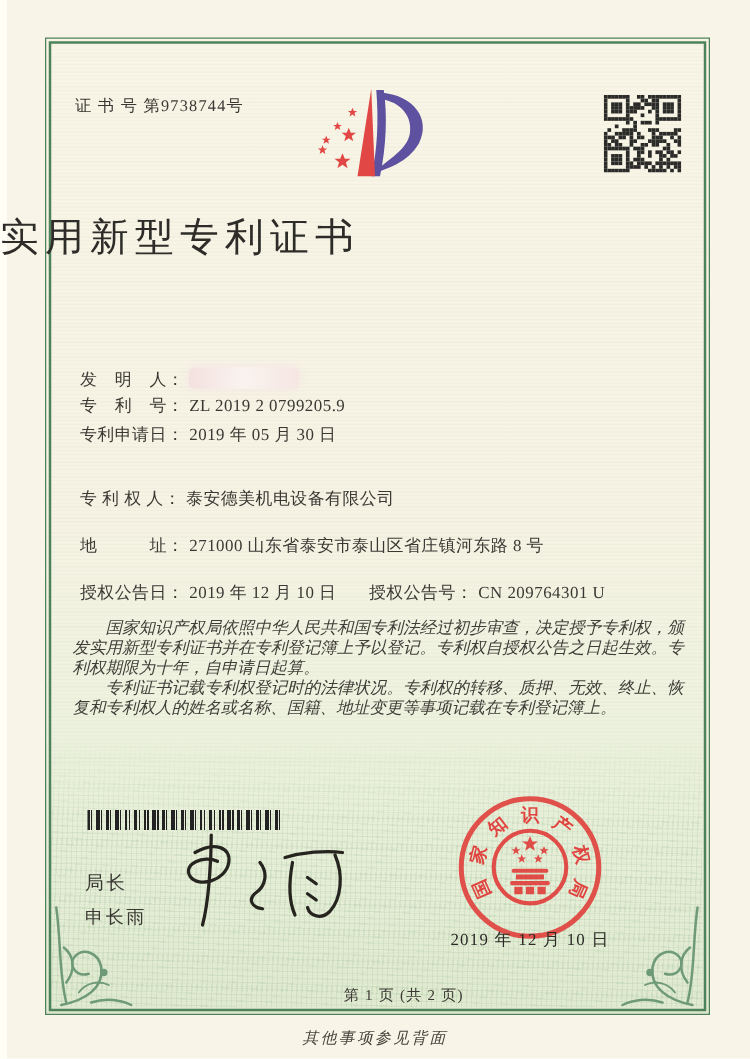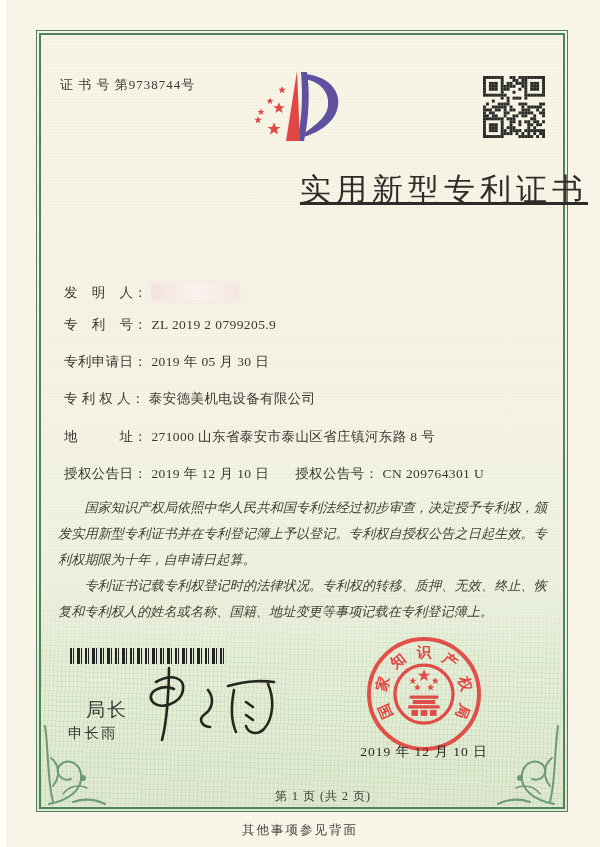--- a/index.html
+++ b/index.html
@@ -20,52 +20,52 @@
   .guilloche{position:absolute;left:40px;top:590px;width:522px;height:216px;pointer-events:none;
     background:
       repeating-linear-gradient(92deg,rgba(110,160,110,.12) 0 1px,transparent 1px 4px),
       repeating-linear-gradient(2deg,rgba(110,160,110,.10) 0 1px,transparent 1px 5px);
     -webkit-mask-image:linear-gradient(180deg,transparent 0,#000 35%);
     mask-image:linear-gradient(180deg,transparent 0,#000 35%);}
   
   .cert-no{position:absolute;left:60px;top:76px;font-size:13px;letter-spacing:1px;color:var(--ink);}
   .logo{position:absolute;left:252px;top:68px;width:95px;height:80px;}
   .qr{position:absolute;left:483px;top:76px;width:62px;height:62px;}
-  .title{position:absolute;left:0;top:169px;width:588px;text-align:right;
-    font-size:31px;letter-spacing:5px;color:#2e2c29;font-weight:400;text-decoration:underline;}
+  .title{position:absolute;left:0;top:169px;width:588px;text-align:left;
+    font-size:31px;letter-spacing:5px;color:#2e2c29;font-weight:400;}
   
   .row{position:absolute;left:64px;font-size:13.5px;color:var(--ink);letter-spacing:.4px;white-space:nowrap;}
   .row .lab{margin-right:4px;}
-  .r0{top:242px}.r1{top:283px}.r2{top:316px}.r3{top:353px}.r4{top:390px}.r5{top:428px}.r6{top:465px}
+  .r0{top:242px}.r1{top:294px}.r2{top:316px}.r3{top:339px}.r4{top:390px}.r5{top:428px}.r6{top:465px}
   .redact{display:inline-block;width:88px;height:17px;vertical-align:-3px;border-radius:5px;
     background:linear-gradient(90deg,rgba(243,224,222,.95),rgba(250,243,240,.9),rgba(246,228,226,.85));
     box-shadow:0 0 6px 2px rgba(246,233,230,.95);}
   .pair2{margin-left:26px;}
   
-  .legal{position:absolute;left:58px;top:495px;width:489px;font-size:13.2px;line-height:26px;
+  .legal{position:absolute;left:58px;top:495px;width:489px;font-size:13.2px;line-height:16px;
     color:#3f3d37;text-align:justify;font-style:italic;font-family:"DejaVu Serif","Liberation Serif",serif;}
   .legal p{margin:0;text-indent:2em;}
   
   .barcode{position:absolute;left:70px;top:648px;width:156px;height:16px;
     background:repeating-linear-gradient(90deg,#222 0 2px,transparent 2px 3px,#222 3px 4px,
       transparent 4px 7px,#222 7px 10px,transparent 10px 11px,#222 11px 12px,transparent 12px 15px);}
-  .signer-title{position:absolute;left:68px;top:697px;font-size:19px;color:var(--ink);letter-spacing:2px;margin-left:18px;}
+  .signer-title{position:absolute;left:68px;top:697px;font-size:15px;color:var(--ink);letter-spacing:2px;}
   .signer-name{position:absolute;left:68px;top:724px;font-size:14.5px;color:var(--ink);letter-spacing:2px;}
   .signature{position:absolute;left:128px;top:664px;width:160px;height:85px;}
   .seal{position:absolute;left:367px;top:637px;width:114px;height:114px;}
   .seal-ring{position:absolute;inset:0;border:4px solid rgba(224,59,56,.88);border-radius:50%;}
   .seal-ch{position:absolute;left:50%;top:50%;font-size:14.5px;font-weight:bold;color:rgba(224,59,56,.95);
     font-family:"Liberation Serif",serif;}
   .emblem{position:absolute;left:50%;top:50%;transform:translate(-50%,-47%);}
   .seal-date{position:absolute;left:324px;top:743px;width:200px;text-align:center;font-size:13.5px;
     letter-spacing:1px;color:#2b2a27;z-index:3;}
   .page-num{position:absolute;left:0;top:788px;width:566px;text-align:center;font-size:12px;
     color:var(--ink);letter-spacing:1px;margin-left:40px;}
   .back-note{position:absolute;left:0;top:822px;width:600px;text-align:center;font-size:12.5px;
-    color:#45433c;letter-spacing:2px;}
+    color:#45433c;font-style:italic;letter-spacing:2px;}
   .flourish{position:absolute;width:80px;height:92px;}
   .fl-left{left:39px;top:716px;}
   .fl-right{left:484px;top:716px;transform:scaleX(-1);}
 </style>
 </head>
 <body>
 
 <div class="page">
   <div class="frame"></div>
   <div class="guilloche"></div>

